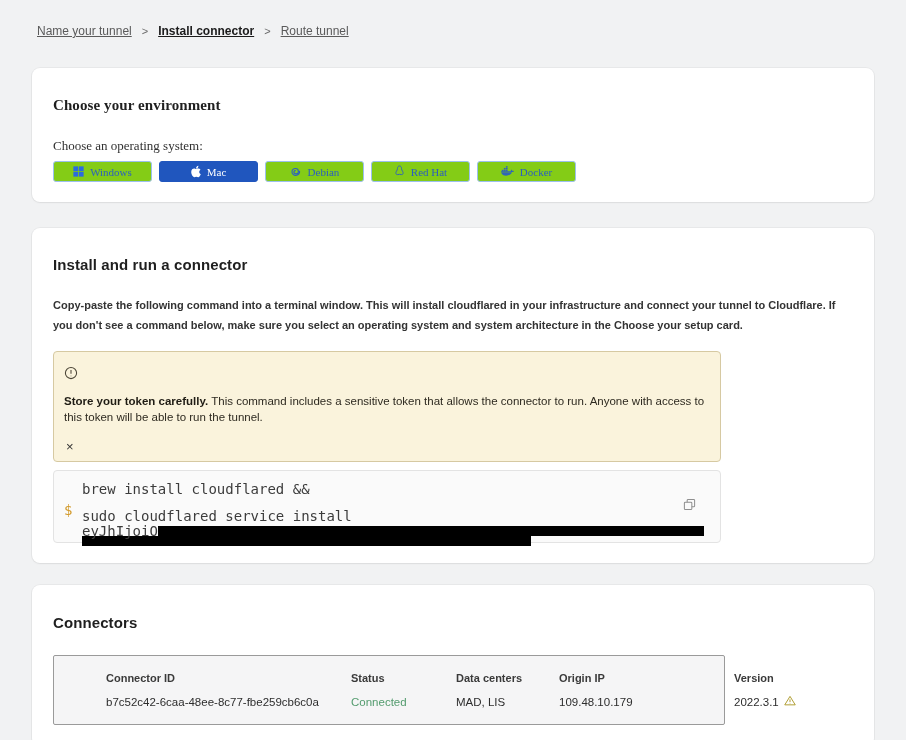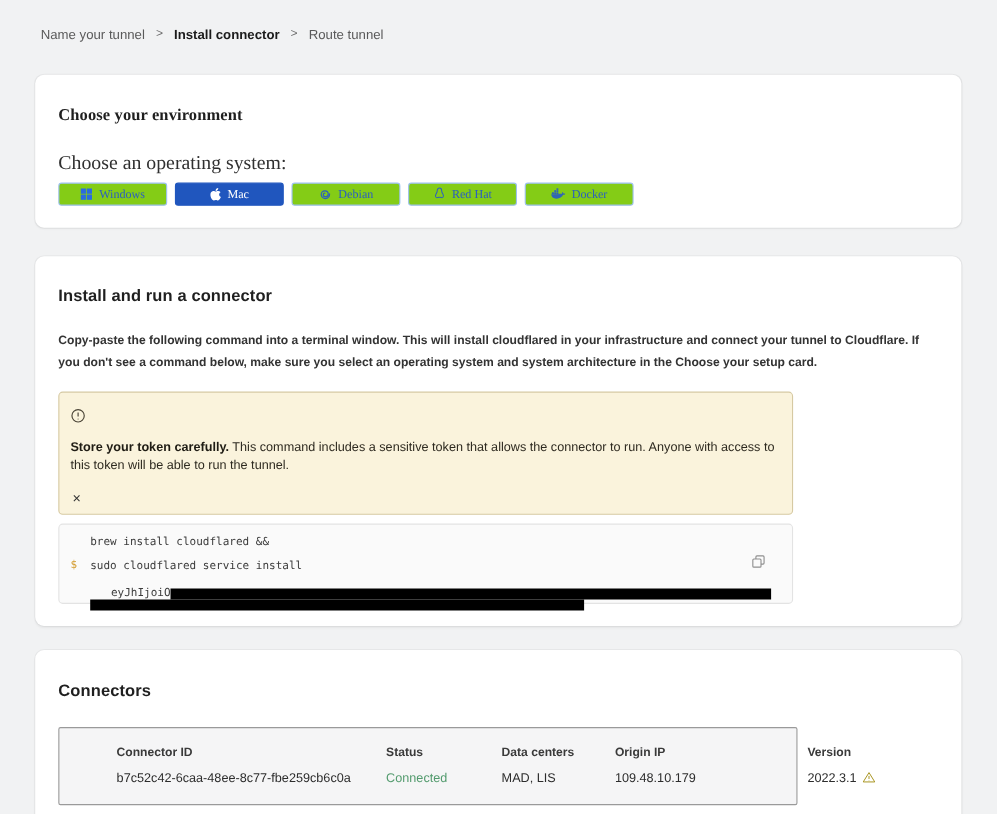--- a/index.html
+++ b/index.html
@@ -3,53 +3,53 @@
 <meta charset="utf-8">
 <style>
   html,body{margin:0;padding:0;}
   body{
     width:906px;height:740px;background:#f1f2f3;
     font-family:"Liberation Sans",sans-serif;color:#222;
     overflow:hidden;position:relative;
   }
   
   .breadcrumb{display:flex;align-items:center;gap:10px;padding:24px 0 0 37px;font-size:12px;color:#5a5a5a;}
-  .crumb{color:#5a5a5a;}
+  .crumb{color:#5a5a5a;text-decoration:underline;}
   .crumb.active{color:#1b1b1b;font-weight:700;}
   .sep{color:#6a6a6a;font-size:11px;}
   
   .card{background:#fff;border-radius:8px;margin:0 32px;
         box-shadow:0 1px 2px rgba(0,0,0,.05),0 0 0 1px rgba(0,0,0,.04);}
   .card-title{font-size:15px;font-weight:700;color:#1f1f1f;margin:0;letter-spacing:.1px;}
   .card1{margin-top:30px;padding:29px 21px 20px;font-family:Liberation Serif, serif;}
-  .os-label{font-size:18px;color:#303030;margin:24px 0 7px;}
+  .os-label{font-size:13px;color:#303030;margin:24px 0 7px;}
   .os-row{display:flex;gap:7px;}
   .os-btn{width:99px;height:21px;display:flex;align-items:center;justify-content:center;gap:6px;
           border:1px solid #9cc0ee;border-radius:3px;background:#84cc16;color:#2b5fc0;
           font-size:11px;font-family:inherit;cursor:pointer;box-sizing:border-box;padding:0;}
   .os-btn.selected{background:#2056be;border-color:#2056be;color:#fff;}
   .os-btn svg{flex:0 0 auto;display:block;}
   
   .card2{margin-top:26px;padding:28px 21px 20px;}
   .desc{font-size:11px;line-height:20px;color:#333;margin:22px 0 0;max-width:795px;font-weight:bold;}
   .warning{margin-top:16px;width:668px;box-sizing:border-box;background:#faf3dc;border:1px solid #d6c9a2;
            border-radius:4px;display:flex;gap:9px;padding:8px 12px 8px 10px;align-items:flex-start;flex-direction:column;}
   .warning-icon{margin-top:6px;flex:0 0 auto;}
   .warning-text{flex:1;font-size:11.5px;line-height:16px;color:#2e2a20;}
   .warning-title{font-weight:700;margin-right:3px;color:#1f1c14;}
   .warning-close{background:none;border:none;font-size:13px;line-height:13px;color:#333;cursor:pointer;
                  padding:0 2px;margin-top:6px;font-family:inherit;}
   .codeblock{position:relative;margin-top:8px;width:668px;box-sizing:border-box;height:73px;
              background:#fafafa;border:1px solid #e3e3e3;border-radius:4px;
-             font-family:"DejaVu Sans Mono","Liberation Mono",monospace;font-size:10px;color:#3c3c3c;
+             font-family:"DejaVu Sans Mono","Liberation Mono",monospace;font-size:14px;color:#3c3c3c;
              padding:10px 0 0 28px;}
   .code-line1{margin-bottom:11px;white-space:pre;}
   .code-line2{white-space:pre;}
   .prompt{position:absolute;left:10px;top:31px;color:#d29a2c;}
-  .token-line{display:flex;align-items:center;margin-top:14px;height:11px;justify-content:center;}
+  .token-line{display:flex;align-items:center;margin-top:1px;height:11px;}
   .token-text{white-space:pre;}
   .bar{background:#000;height:10px;flex:0 0 auto;}
   .bar1{width:546px;}
   .bar2{width:449px;height:10px;background:#000;}
   .copy-btn{position:absolute;right:24px;top:27px;background:none;border:none;padding:0;cursor:pointer;}
   
   .card3{margin-top:22px;padding:29px 21px 21px;}
   .connectors-table{margin-top:24px;width:672px;box-sizing:border-box;background:#f5f5f6;
                     border:1px solid #9a9a9a;border-radius:2px;padding:16px 0 16px 52px;}
   .t-headers,.t-row{display:grid;grid-template-columns:245px 105px 103px 175px auto;align-items:center;}

